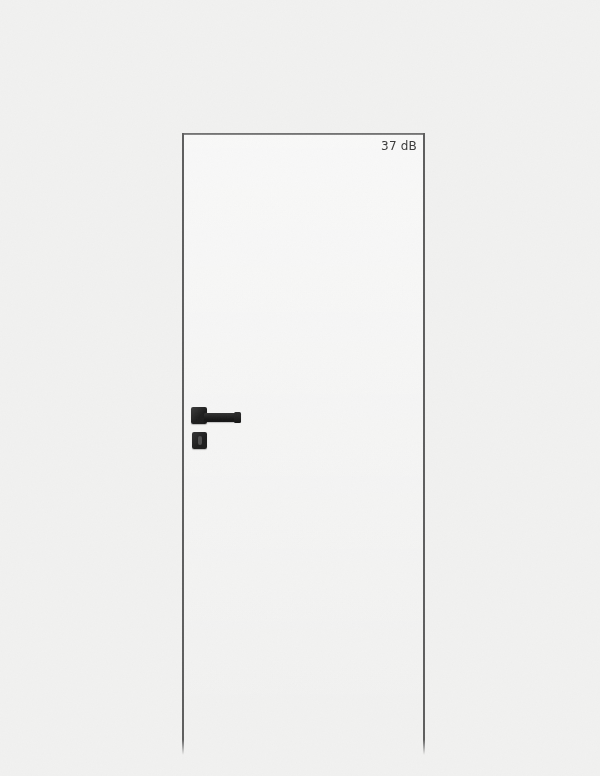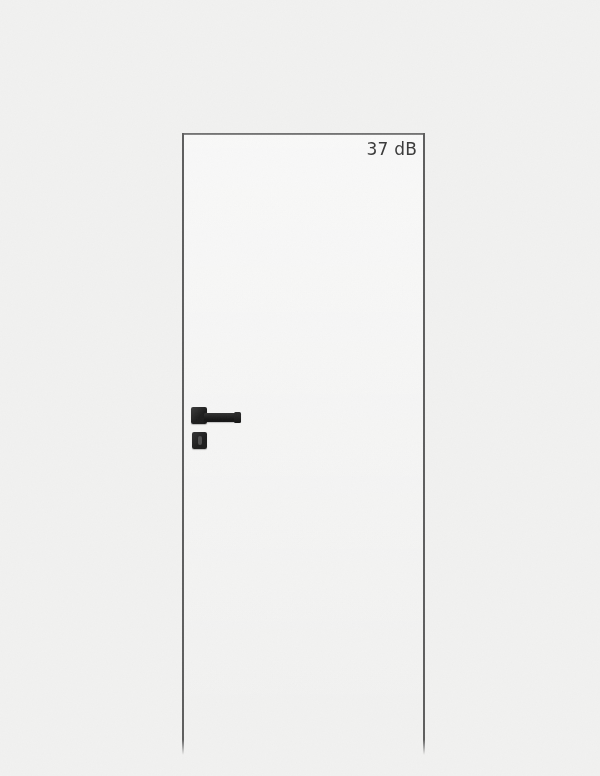--- a/index.html
+++ b/index.html
@@ -45,21 +45,21 @@
     top: 0; bottom: 0; width: 2px;
     background: linear-gradient(to bottom,
       #5e5e5e 0%, #5e5e5e 97.5%, rgba(94,94,94,0) 100%);
   }
   .edge-left  { left: 0; }
   .edge-right { right: 0; }
   .rating {
     position: absolute;
     top: 6px;
     right: 8px;
-    font-size: 17px;
+    font-size: 12px;
     line-height: 1.2;
     letter-spacing: 0.2px;
     color: var(--label-text, #3a3a3a);
     white-space: nowrap;
   }
   .handle-group { position: absolute; left: 0; top: 0; }
   .rosette {
     position: absolute;
     left: 9px; top: 274px;
     width: 16px; height: 17px;

